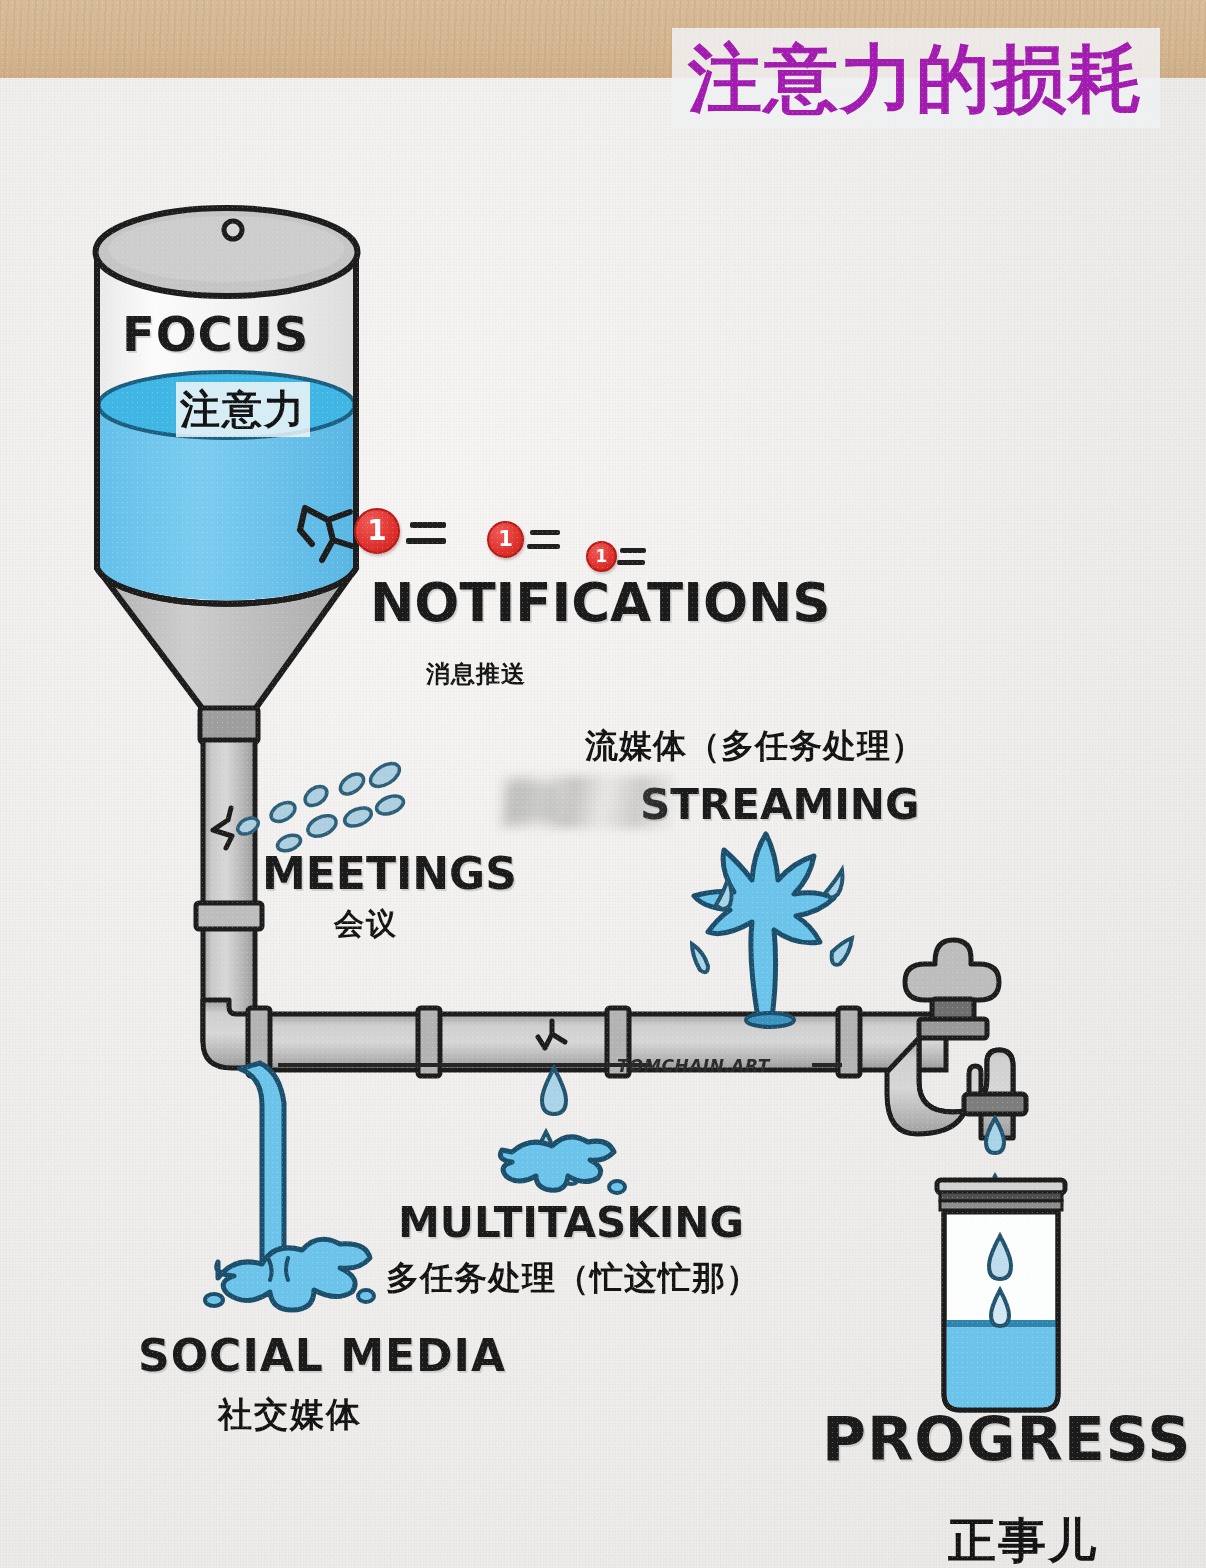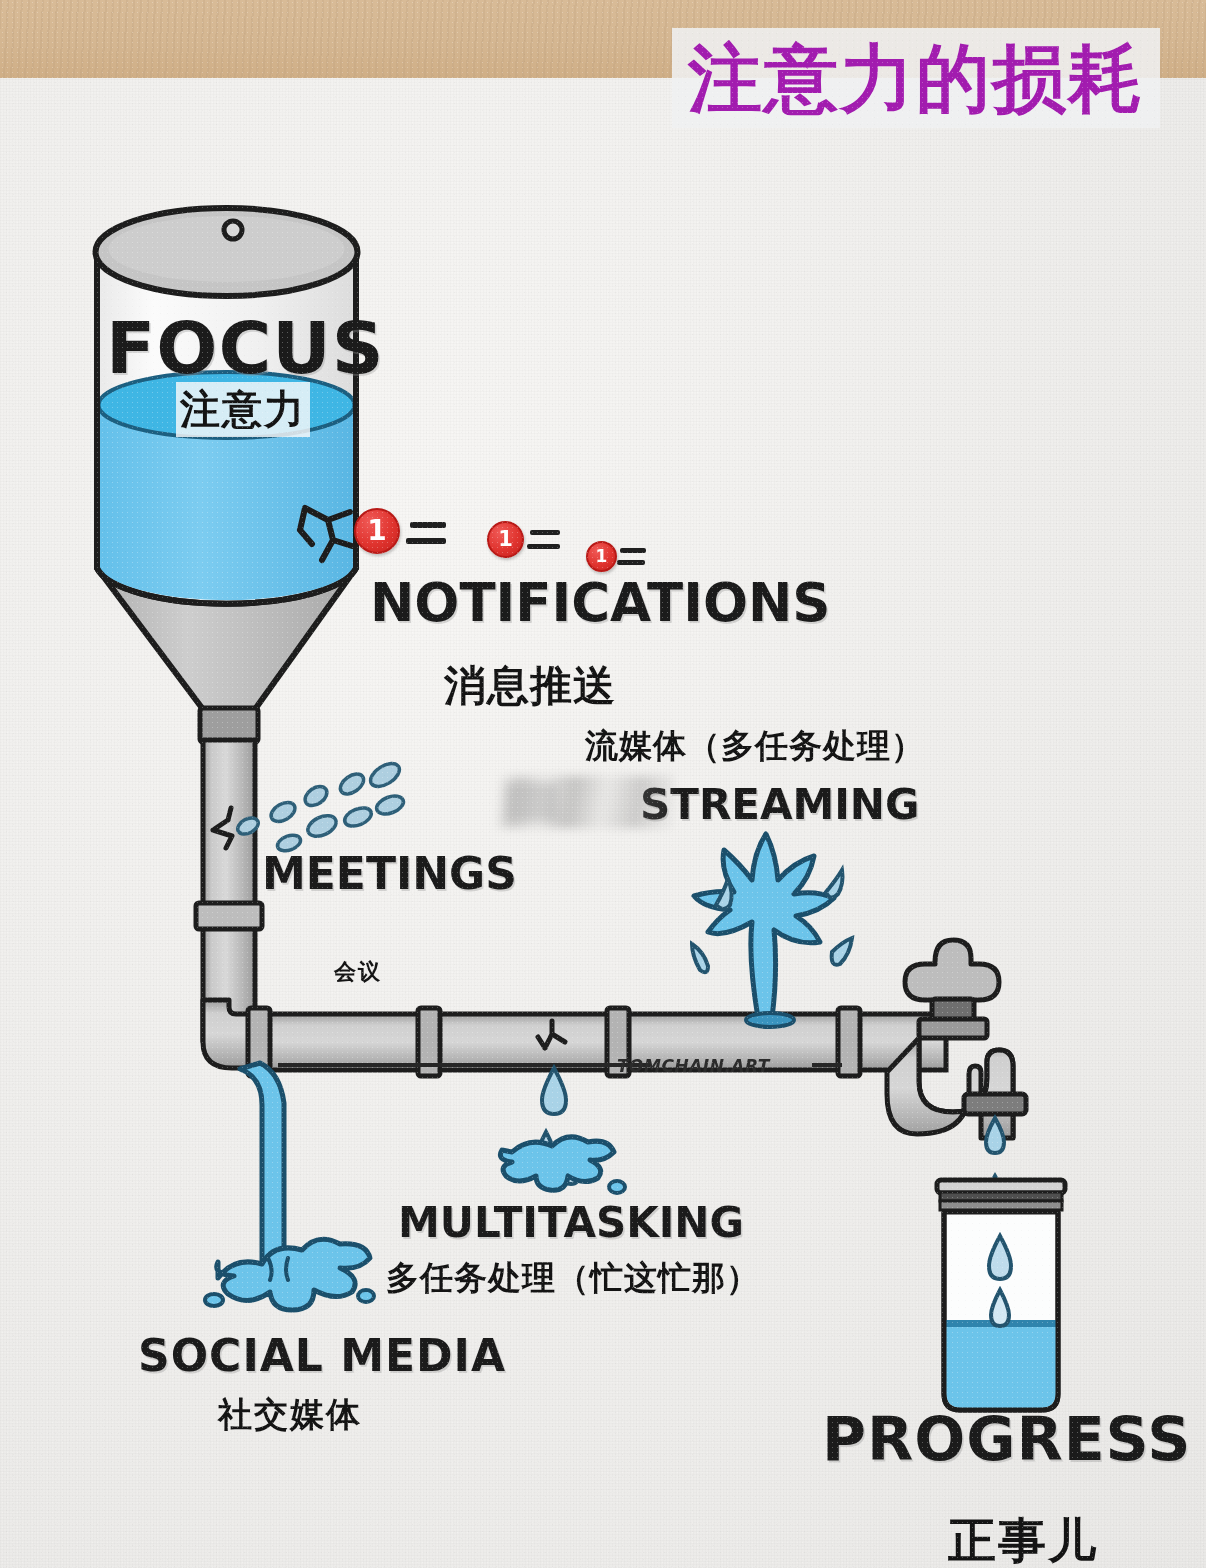--- a/index.html
+++ b/index.html
@@ -315,45 +315,45 @@
 
       <rect x="937" y="1180" width="128" height="13" rx="4" fill="#d2d2d2" stroke="#1d1d1d" stroke-width="5"></rect>
       <rect x="940" y="1192" width="122" height="9" fill="#4f4f4f" stroke="#1d1d1d" stroke-width="3"></rect>
       <rect x="940" y="1201" width="122" height="9" fill="#8e8e8e" stroke="#1d1d1d" stroke-width="3"></rect>
 
       <path d="M1000,1236 q-11,20 -11,30 q0,13 11,13 q11,0 11,-13 q0,-10 -11,-30 Z" fill="#bfdcec" stroke="#23546e" stroke-width="4"></path>
       <path d="M1000,1290 q-9,17 -9,25 q0,11 9,11 q9,0 9,-11 q0,-8 -9,-25 Z" fill="#d3e8f3" stroke="#23546e" stroke-width="4"></path>
     </g>
   </svg>
 
-  <div class="lbl-en" style="left:106px; top:306px; font-size:72px; letter-spacing:1px;">FOCUS</div>
+  <div class="lbl-en" style="left:122px; top:306px; font-size:48px; letter-spacing:1px;">FOCUS</div>
   <div class="lbl-cn highlight" style="left:176px; top:382px; font-size:40px; letter-spacing:2px;">注意力</div>
 
   <div class="badge" style="left:354px; top:508px; width:42px; height:42px; line-height:42px; font-size:28px;">1</div>
   <div class="speed-line" style="left:410px; top:522px; width:36px; height:6px;"></div>
   <div class="speed-line" style="left:406px; top:538px; width:40px; height:6px;"></div>
 
   <div class="badge" style="left:487px; top:521px; width:33px; height:33px; line-height:33px; font-size:21px;">1</div>
   <div class="speed-line" style="left:530px; top:530px; width:30px; height:5px;"></div>
   <div class="speed-line" style="left:527px; top:544px; width:33px; height:5px;"></div>
 
   <div class="badge" style="left:586px; top:541px; width:27px; height:27px; line-height:27px; font-size:17px;">1</div>
   <div class="speed-line" style="left:620px; top:548px; width:26px; height:5px;"></div>
   <div class="speed-line" style="left:617px; top:560px; width:28px; height:5px;"></div>
 
   <div class="lbl-en" style="left:370px; top:572px; font-size:53px;">NOTIFICATIONS</div>
-  <div class="lbl-cn" style="left:444px; top:658px; font-size:42px; letter-spacing:1px;">消息推送</div>
+  <div class="lbl-cn" style="left:426px; top:658px; font-size:24px; letter-spacing:1px;">消息推送</div>
 
   <div class="lbl-cn" style="left:585px; top:724px; font-size:33px; letter-spacing:1px;">流媒体（多任务处理）</div>
   <div class="lbl-en" style="left:640px; top:780px; font-size:42px;">STREAMING</div>
   <div class="smudge"></div>
   <div class="smudge2"></div>
 
   <div class="lbl-en" style="left:262px; top:848px; font-size:44px;">MEETINGS</div>
-  <div class="lbl-cn" style="left:334px; top:957px; font-size:22px; letter-spacing:2px;">会议</div>
+  <div class="lbl-cn" style="left:334px; top:904px; font-size:30px; letter-spacing:2px;">会议</div>
 
   <div class="lbl-en" style="left:398px; top:1198px; font-size:42px;">MULTITASKING</div>
   <div class="lbl-cn" style="left:386px; top:1256px; font-size:33px; letter-spacing:1px;">多任务处理（忙这忙那）</div>
 
   <div class="lbl-en" style="left:138px; top:1330px; font-size:44px; letter-spacing:1px;">SOCIAL MEDIA</div>
   <div class="lbl-cn" style="left:218px; top:1392px; font-size:34px; letter-spacing:2px;">社交媒体</div>
 
   <div class="lbl-en" style="left:822px; top:1404px; font-size:60px; letter-spacing:1px;">PROGRESS</div>
   <div class="lbl-cn" style="left:948px; top:1488px; font-size:48px; letter-spacing:2px;margin-top:21px;">正事儿</div>
 

